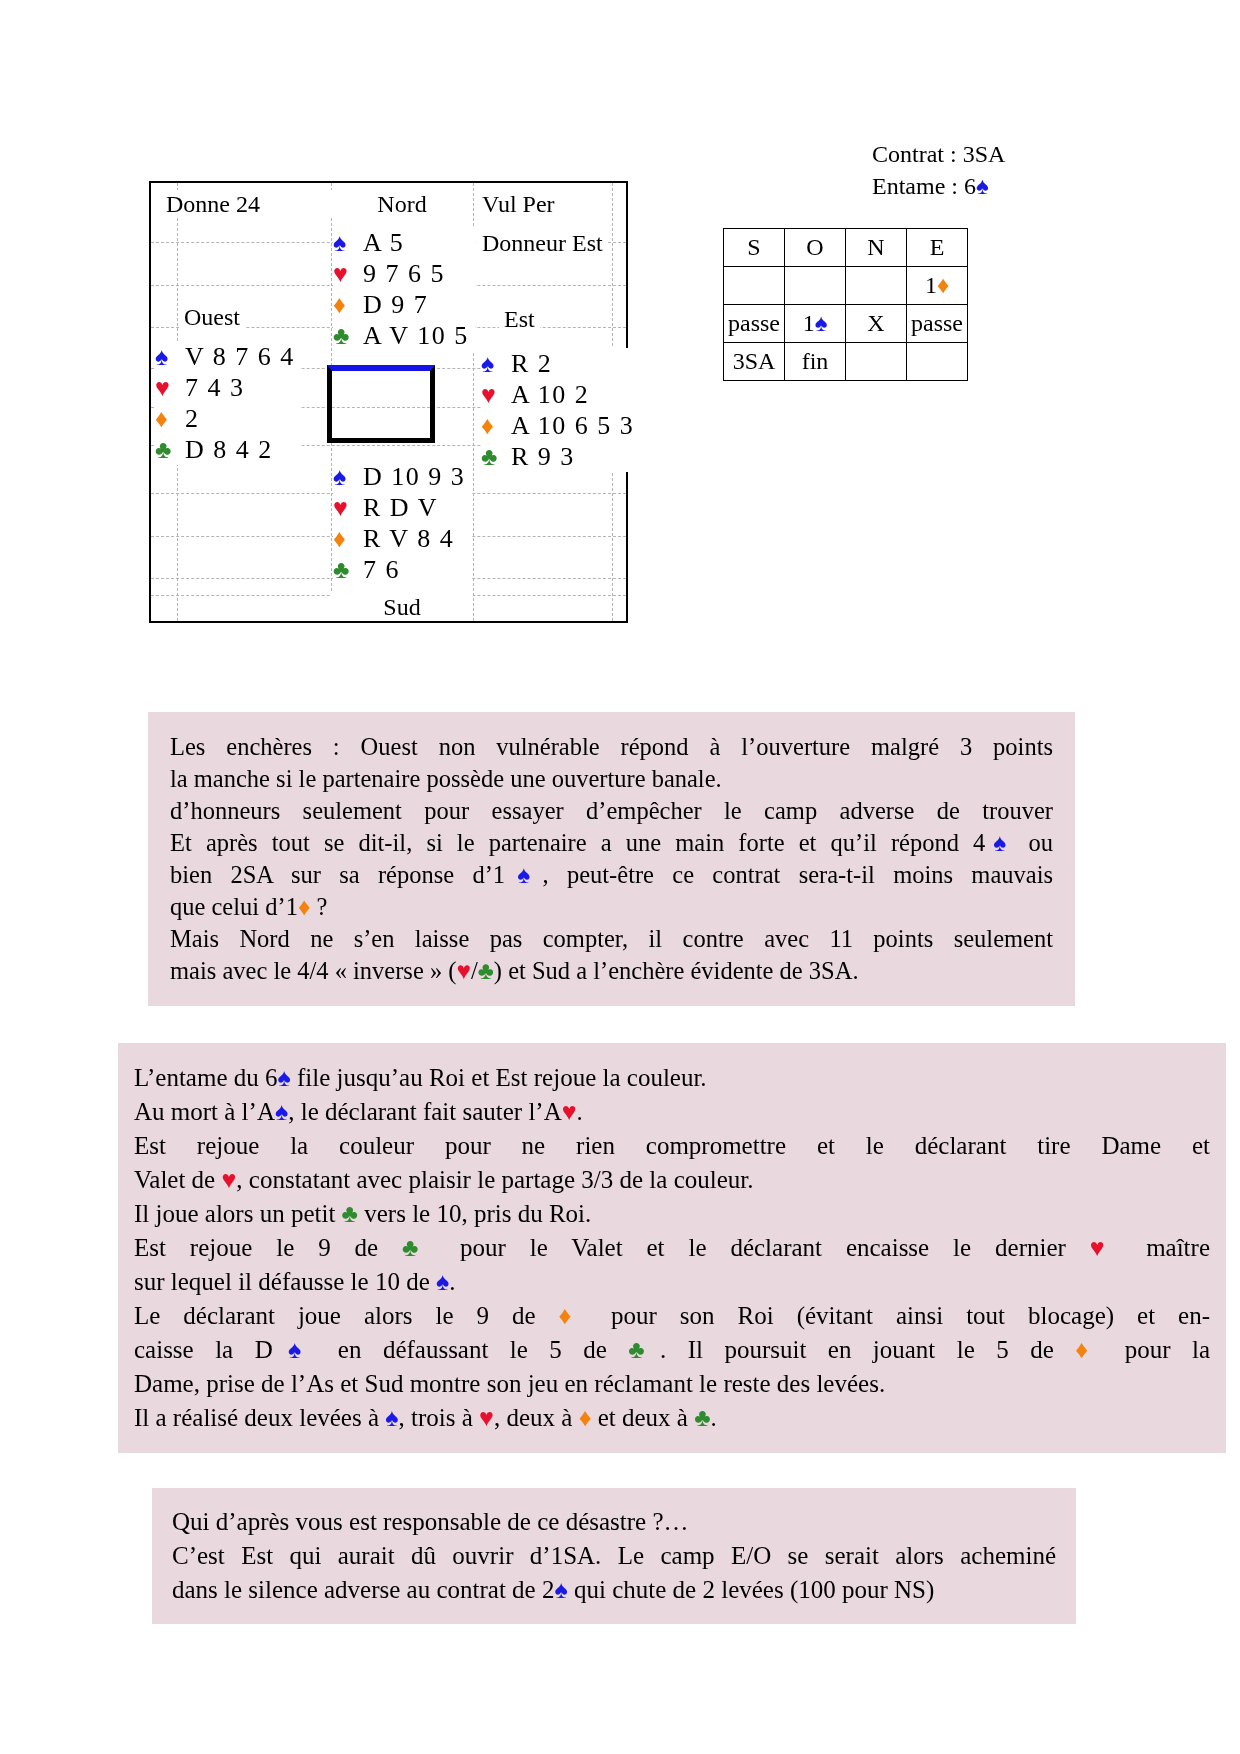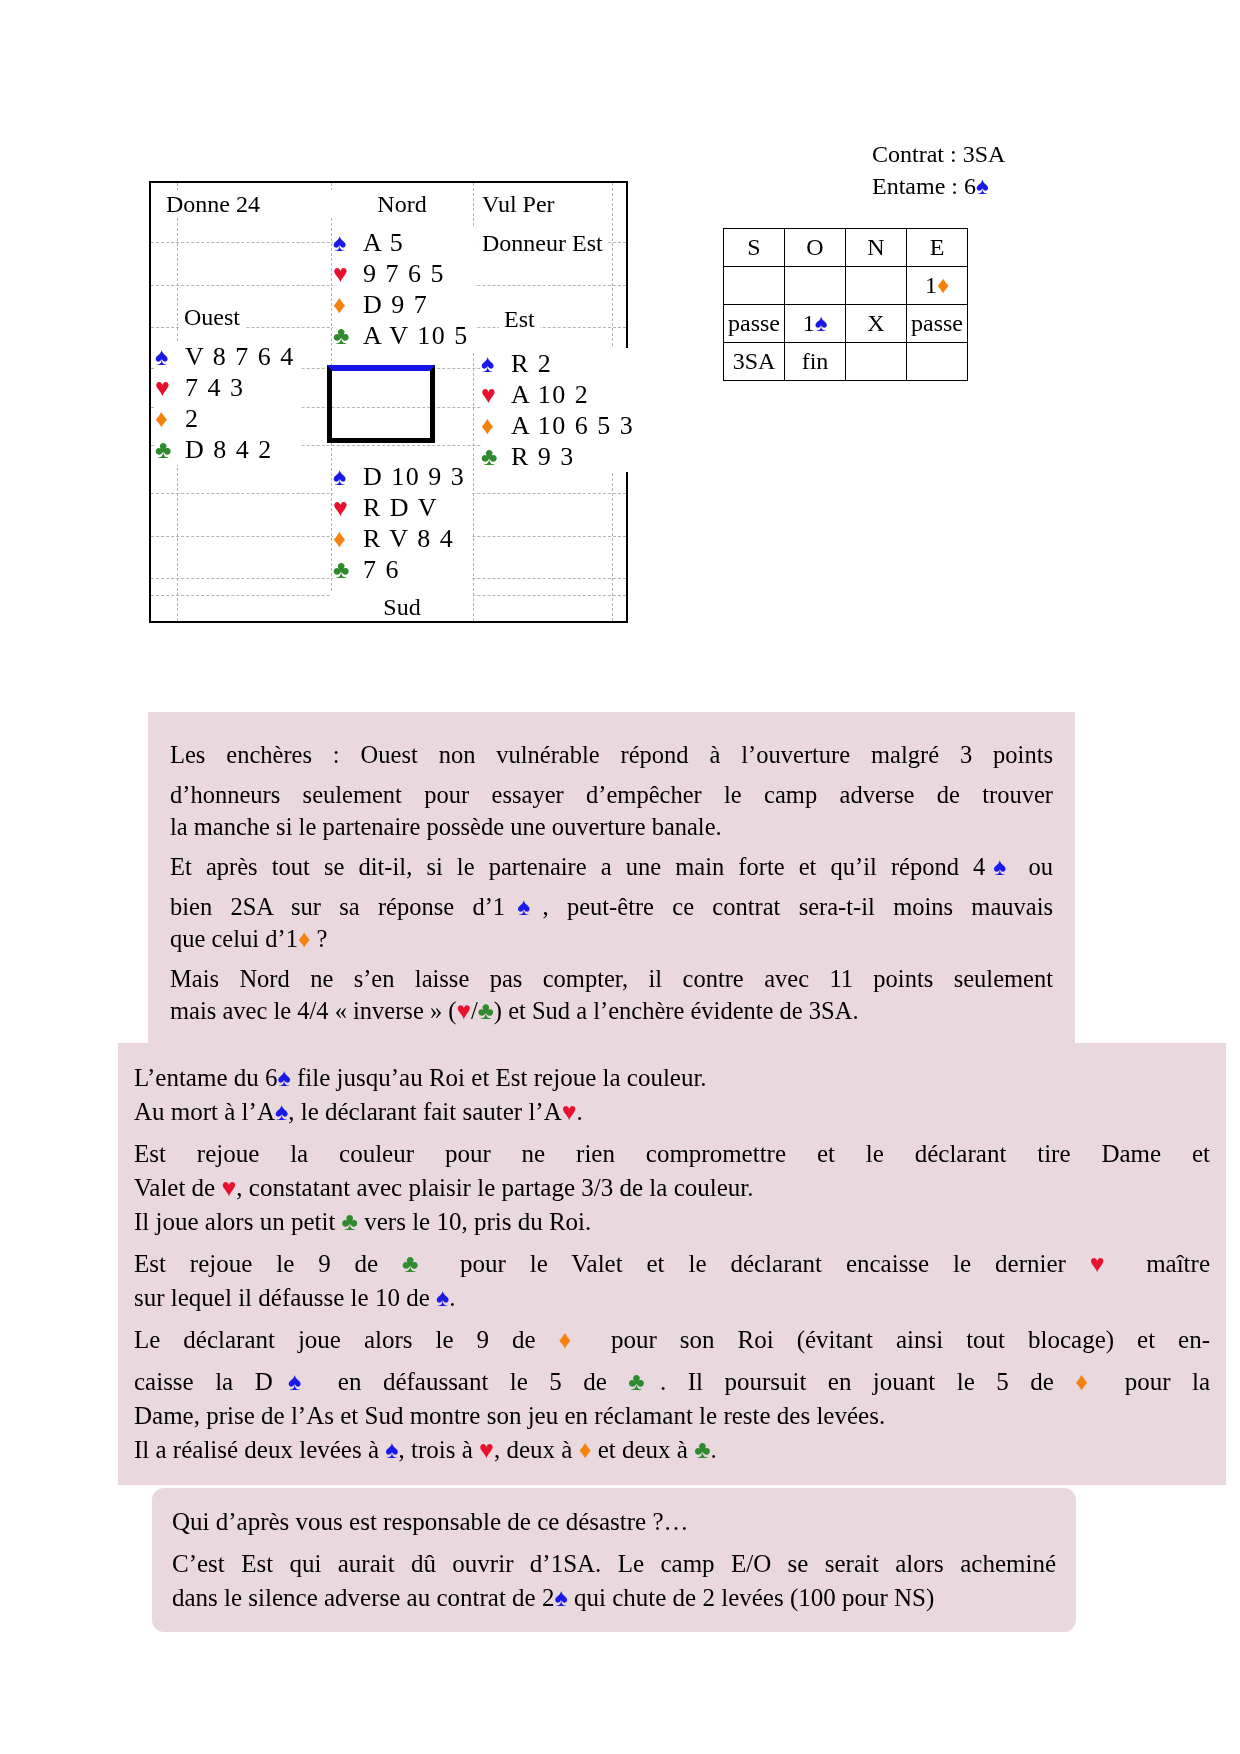--- a/index.html
+++ b/index.html
@@ -26,24 +26,24 @@
   
   .contract{position:absolute;left:824px;top:138px;font-size:24px;line-height:32px;margin-left:48px;}
   .bids{position:absolute;left:723px;top:228px;border-collapse:collapse;}
   .bids td,.bids th{border:1.5px solid #000;width:61px;height:38px;box-sizing:border-box;
        text-align:center;font-size:24px;font-weight:normal;padding:0;white-space:nowrap;}
 
   
   .block{position:absolute;background:var(--blockbg);box-sizing:border-box;}
   .block1{left:148px;top:712px;width:927px;padding:19px 22px;}
   .block2{left:118px;top:1043px;width:1108px;padding:18px 16px;}
-  .block3{left:152px;top:1488px;width:924px;padding:17px 20px;border-radius:12px;}
+  .block3{left:152px;top:1488px;width:924px;padding:17px 20px;}
   .tl{font-size:24.5px;line-height:32px;white-space:normal;}
   .block2 .tl,.block3 .tl{line-height:34px;font-size:25px;}
-  .tl.j{text-align:justify;text-align-last:justify;margin-top:8px;}
+  .tl.j{text-align:justify;text-align-last:justify;}
 </style>
 </head>
 <body>
 
 <div class="page" style="--spade: #1a1ae8; --heart: #e8112d; --diamond: #f5820d; --club: #2e8b2e; --rectblue: #1414e6; --blockbg: #e9d8de;">
 
   <div class="deal">
 
     <div class="vgl" style="left:26px"></div>
     <div class="vgl" style="left:180px"></div>
@@ -125,22 +125,22 @@
           <td><span>3SA</span></td>
           <td><span>fin</span></td>
           <td></td>
           <td></td>
         </tr>
       </tbody>
     </table>
 
   <div class="block block1">
       <div class="tl j"><span>Les enchères : Ouest non vulnérable répond à l’ouverture malgré 3 points</span></div>
+      <div class="tl"><span>la manche si le partenaire possède une ouverture banale.</span></div>
       <div class="tl j"><span>d’honneurs seulement pour essayer d’empêcher le camp adverse de trouver</span></div>
-      <div class="tl"><span>la manche si le partenaire possède une ouverture banale.</span></div>
       <div class="tl j"><span>Et après tout se dit-il, si le partenaire a une main forte et qu’il répond 4</span><span class="su spade">♠</span><span> ou</span></div>
       <div class="tl j"><span>bien 2SA sur sa réponse d’1</span><span class="su spade">♠</span><span>, peut-être ce contrat sera-t-il moins mauvais</span></div>
       <div class="tl"><span>que celui d’1</span><span class="su diamond">♦</span><span> ?</span></div>
       <div class="tl j"><span>Mais Nord ne s’en laisse pas compter, il contre avec 11 points seulement</span></div>
       <div class="tl"><span>mais avec le 4/4 « inverse » (</span><span class="su heart">♥</span><span>/</span><span class="su club">♣</span><span>) et Sud a l’enchère évidente de 3SA.</span></div>
     </div>
   <div class="block block2">
       <div class="tl"><span>L’entame du 6</span><span class="su spade">♠</span><span> file jusqu’au Roi et Est rejoue la couleur.</span></div>
       <div class="tl"><span>Au mort à l’A</span><span class="su spade">♠</span><span>, le déclarant fait sauter l’A</span><span class="su heart">♥</span><span>.</span></div>
       <div class="tl j"><span>Est rejoue la couleur pour ne rien compromettre et le déclarant tire Dame et</span></div>

